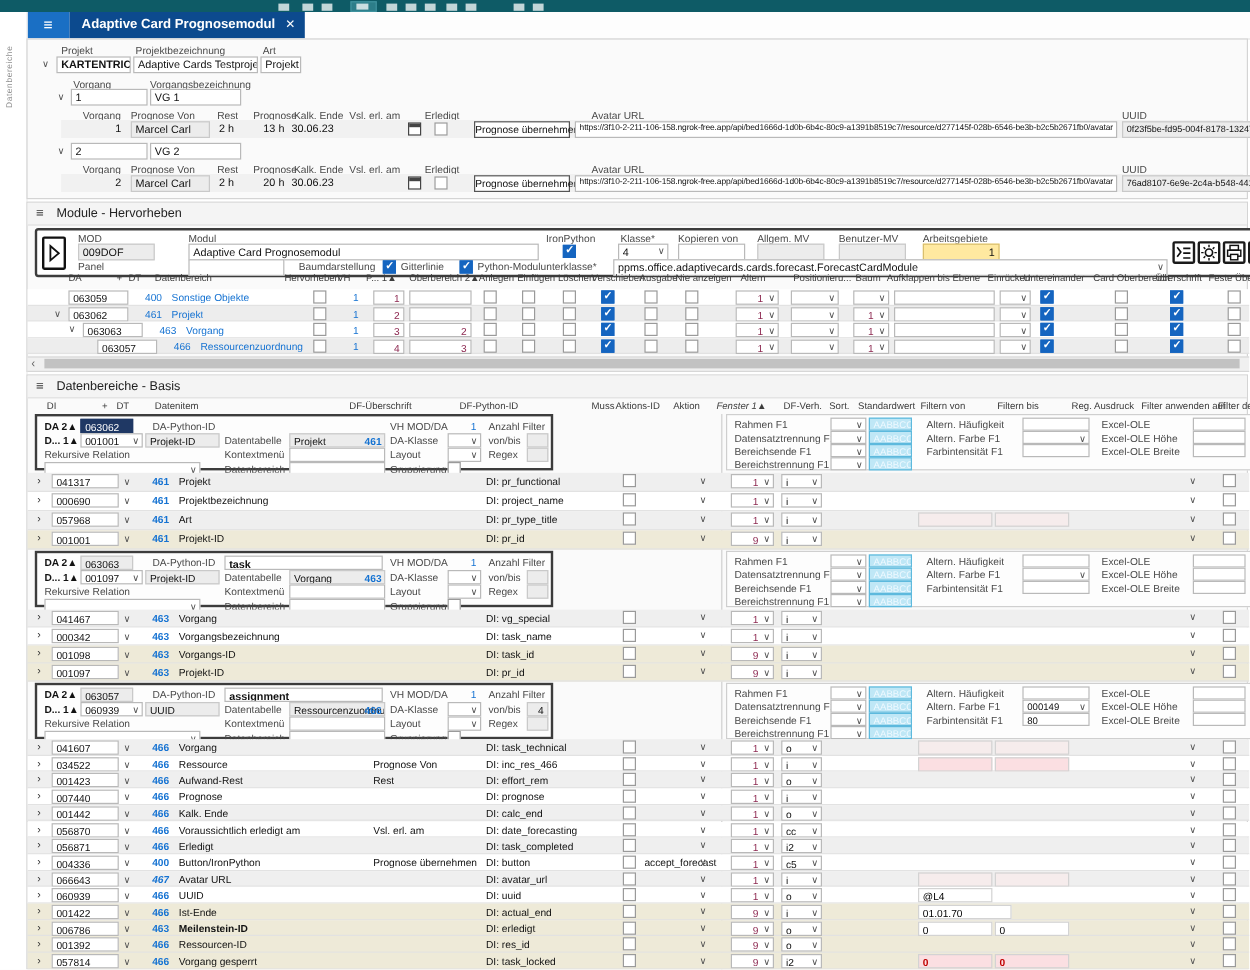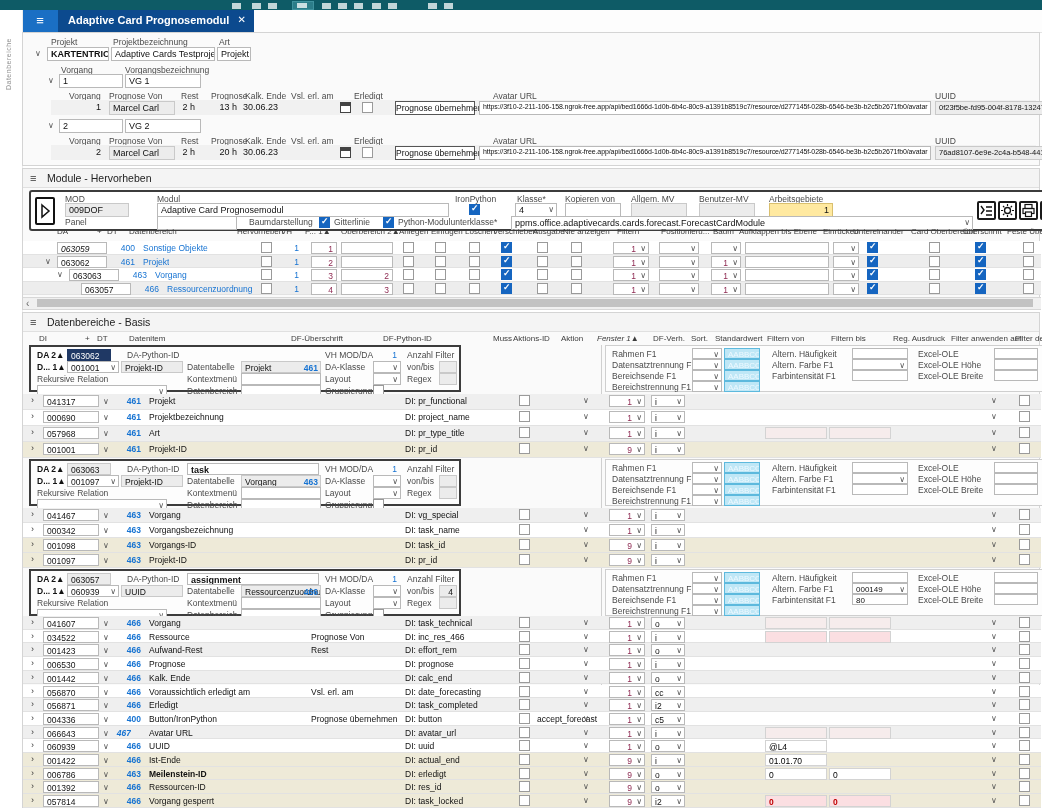--- a/index.html
+++ b/index.html
@@ -183,31 +183,31 @@
       <div class="hdrcell" style="left: 214px; top: 58px;">Hervorheben</div>
       <div class="hdrcell" style="left: 258px; top: 58px;">VH</div>
       <div class="hdrcell" style="left: 282px; top: 58px;">P... 1▲</div>
       <div class="hdrcell" style="left: 318px; top: 58px;">Oberbereich 2▲</div>
       <div class="hdrcell" style="left: 376px; top: 58px;">Anlegen</div>
       <div class="hdrcell" style="left: 408px; top: 58px;">Einfügen</div>
       <div class="hdrcell" style="left: 442px; top: 58px;">Löschen</div>
       <div class="hdrcell" style="left: 470px; top: 58px;">Verschieben</div>
       <div class="hdrcell" style="left: 510px; top: 58px;">Ausgabe</div>
       <div class="hdrcell" style="left: 540px; top: 58px;">Nie anzeigen</div>
-      <div class="hdrcell" style="left: 594px; top: 58px;">Filtern</div>
+      <div class="hdrcell" style="left: 594px; top: 58px;">Altern</div>
       <div class="hdrcell" style="left: 638px; top: 58px;">Positionieru...</div>
       <div class="hdrcell" style="left: 690px; top: 58px;">Baum</div>
       <div class="hdrcell" style="left: 716px; top: 58px;">Aufklappen bis Ebene</div>
       <div class="hdrcell" style="left: 800px; top: 58px;">Einrücken</div>
       <div class="hdrcell" style="left: 830px; top: 58px;">Untereinander</div>
       <div class="hdrcell" style="left: 888px; top: 58px;">Card Oberbereich</div>
       <div class="hdrcell" style="left: 940px; top: 58px;">Überschrift</div>
       <div class="hdrcell" style="left: 984px; top: 58px;">Feste Überschrift</div>
       <div class="rowline" style="top: 72px; height: 13.5px; background: rgb(255, 255, 255);">
-        <div class="inp " style="left: 34px; top: 1px; width: 50px; height: 12px; font-size: 8.5px; font-style: italic;">063059</div>
+        <div class="inp " style="left: 34px; top: 1px; width: 50px; height: 12px; font-size: 8.5px;">063059</div>
         <div class="txt" style="top: 2px; width: 24px; text-align: right; font-size: 8.5px; color: rgb(22, 115, 210); left: 88px;">400</div>
         <div class="txt" style="top: 2px; font-size: 8.5px; color: rgb(22, 115, 210); left: 120px;">Sonstige Objekte</div>
         <div class="cb" style="left: 238px; top: 1px;"></div>
         <div class="txt" style="left: 262px; top: 2px; width: 14px; text-align: right; font-size: 8.5px; color: rgb(22, 115, 210);">1</div>
         <div class="inp " style="left: 288px; top: 1px; width: 26px; height: 12px; font-size: 8.5px; text-align: right; color: rgb(142, 42, 82);">1</div>
         <div class="inp " style="left: 318px; top: 1px; width: 52px; height: 12px; font-size: 8.5px; text-align: right; color: rgb(142, 42, 82);"></div>
         <div class="cb" style="left: 380px; top: 1px;"></div>
         <div class="cb" style="left: 412px; top: 1px;"></div>
         <div class="cb" style="left: 446px; top: 1px;"></div>
         <div class="cb on" style="left: 478px; top: 1px;"></div>
@@ -652,21 +652,21 @@
         <div class="txt" style="left: 382px; top: 2px; font-size: 8.5px; width: 110px;">DI: effort_rem</div>
         <div class="cb" style="left: 496px; top: 1px;"></div>
         <div class="abs" style="left: 560px; top: 2px; width: 12px; height: 10px; font-size: 8px; color: rgb(85, 85, 85);">∨</div>
         <div class="seld" style="left: 586px; top: 1px; width: 36px; height: 12px; font-size: 8.5px; color: rgb(142, 42, 82); text-align: right;"><span>1</span><span class="car">∨</span></div>
         <div class="seld" style="left: 628px; top: 1px; width: 34px; height: 12px; font-size: 8.5px;"><span>o</span><span class="car">∨</span></div>
         <div class="abs" style="left: 968px; top: 2px; width: 12px; height: 10px; font-size: 8px; color: rgb(85, 85, 85);">∨</div>
         <div class="cb" style="left: 996px; top: 1px;"></div>
       </div>
       <div class="rowline" style="top: 344.1px; height: 13.7px; background: rgb(255, 255, 255);">
         <div class="txt" style="left: 8px; top: 1px; font-size: 9px; color: rgb(51, 51, 51);">›</div>
-        <div class="inp " style="left: 20px; top: 1px; width: 56px; height: 12px; font-size: 8.5px;">006530</div>
+        <div class="inp " style="left: 20px; top: 1px; width: 56px; height: 12px; font-size: 8.5px;">007440</div>
         <div class="chev" style="left: 80px; top: 3px;">∨</div>
         <div class="txt" style="left: 94px; top: 2px; width: 24px; text-align: right; font-size: 8.5px; font-weight: bold; color: rgb(22, 115, 210);">466</div>
         <div class="txt" style="left: 126px; top: 2px; font-size: 8.5px; width: 158px;">Prognose</div>
         <div class="txt" style="left: 382px; top: 2px; font-size: 8.5px; width: 110px;">DI: prognose</div>
         <div class="cb" style="left: 496px; top: 1px;"></div>
         <div class="abs" style="left: 560px; top: 2px; width: 12px; height: 10px; font-size: 8px; color: rgb(85, 85, 85);">∨</div>
         <div class="seld" style="left: 586px; top: 1px; width: 36px; height: 12px; font-size: 8.5px; color: rgb(142, 42, 82); text-align: right;"><span>1</span><span class="car">∨</span></div>
         <div class="seld" style="left: 628px; top: 1px; width: 34px; height: 12px; font-size: 8.5px;"><span>i</span><span class="car">∨</span></div>
         <div class="abs" style="left: 968px; top: 2px; width: 12px; height: 10px; font-size: 8px; color: rgb(85, 85, 85);">∨</div>
         <div class="cb" style="left: 996px; top: 1px;"></div>
@@ -727,21 +727,21 @@
         <div class="abs" style="left: 560px; top: 2px; width: 12px; height: 10px; font-size: 8px; color: rgb(85, 85, 85);">∨</div>
         <div class="seld" style="left: 586px; top: 1px; width: 36px; height: 12px; font-size: 8.5px; color: rgb(142, 42, 82); text-align: right;"><span>1</span><span class="car">∨</span></div>
         <div class="seld" style="left: 628px; top: 1px; width: 34px; height: 12px; font-size: 8.5px;"><span>c5</span><span class="car">∨</span></div>
         <div class="abs" style="left: 968px; top: 2px; width: 12px; height: 10px; font-size: 8px; color: rgb(85, 85, 85);">∨</div>
         <div class="cb" style="left: 996px; top: 1px;"></div>
       </div>
       <div class="rowline" style="top: 412.6px; height: 13.7px; background: rgb(239, 239, 239);">
         <div class="txt" style="left: 8px; top: 1px; font-size: 9px; color: rgb(51, 51, 51);">›</div>
         <div class="inp " style="left: 20px; top: 1px; width: 56px; height: 12px; font-size: 8.5px;">066643</div>
         <div class="chev" style="left: 80px; top: 3px;">∨</div>
-        <div class="txt" style="left: 84px; top: 2px; width: 24px; text-align: right; font-size: 8.5px; font-weight: bold; color: rgb(22, 115, 210); font-style: italic;">467</div>
+        <div class="txt" style="left: 94px; top: 2px; width: 24px; text-align: right; font-size: 8.5px; font-weight: bold; color: rgb(22, 115, 210); font-style: italic;">467</div>
         <div class="txt" style="left: 126px; top: 2px; font-size: 8.5px; width: 158px;">Avatar URL</div>
         <div class="txt" style="left: 382px; top: 2px; font-size: 8.5px; width: 110px;">DI: avatar_url</div>
         <div class="cb" style="left: 496px; top: 1px;"></div>
         <div class="abs" style="left: 560px; top: 2px; width: 12px; height: 10px; font-size: 8px; color: rgb(85, 85, 85);">∨</div>
         <div class="seld" style="left: 586px; top: 1px; width: 36px; height: 12px; font-size: 8.5px; color: rgb(142, 42, 82); text-align: right;"><span>1</span><span class="car">∨</span></div>
         <div class="seld" style="left: 628px; top: 1px; width: 34px; height: 12px; font-size: 8.5px;"><span>i</span><span class="car">∨</span></div>
         <div class="abs" style="left: 742px; top: 1px; width: 62px; height: 12px; box-sizing: border-box; border: 1px solid rgb(211, 211, 211); background: rgb(246, 236, 236); font-size: 8.5px; padding: 1px 3px 0px; overflow: hidden; white-space: nowrap;"></div>
         <div class="abs" style="left: 806px; top: 1px; width: 62px; height: 12px; box-sizing: border-box; border: 1px solid rgb(211, 211, 211); background: rgb(246, 236, 236); font-size: 8.5px; padding: 1px 3px 0px; overflow: hidden; white-space: nowrap;"></div>
         <div class="abs" style="left: 968px; top: 2px; width: 12px; height: 10px; font-size: 8px; color: rgb(85, 85, 85);">∨</div>
         <div class="cb" style="left: 996px; top: 1px;"></div>
@@ -765,21 +765,21 @@
         <div class="txt" style="left: 8px; top: 1px; font-size: 9px; color: rgb(51, 51, 51);">›</div>
         <div class="inp " style="left: 20px; top: 1px; width: 56px; height: 12px; font-size: 8.5px;">001422</div>
         <div class="chev" style="left: 80px; top: 3px;">∨</div>
         <div class="txt" style="left: 94px; top: 2px; width: 24px; text-align: right; font-size: 8.5px; font-weight: bold; color: rgb(22, 115, 210);">466</div>
         <div class="txt" style="left: 126px; top: 2px; font-size: 8.5px; width: 158px;">Ist-Ende</div>
         <div class="txt" style="left: 382px; top: 2px; font-size: 8.5px; width: 110px;">DI: actual_end</div>
         <div class="cb" style="left: 496px; top: 1px;"></div>
         <div class="abs" style="left: 560px; top: 2px; width: 12px; height: 10px; font-size: 8px; color: rgb(85, 85, 85);">∨</div>
         <div class="seld" style="left: 586px; top: 1px; width: 36px; height: 12px; font-size: 8.5px; color: rgb(142, 42, 82); text-align: right;"><span>9</span><span class="car">∨</span></div>
         <div class="seld" style="left: 628px; top: 1px; width: 34px; height: 12px; font-size: 8.5px;"><span>i</span><span class="car">∨</span></div>
-        <div class="abs" style="left: 742px; top: 1px; width: 62px; height: 12px; box-sizing: border-box; border: 1px solid rgb(211, 211, 211); background: rgb(255, 255, 255); font-size: 8.5px; padding: 1px 3px 0px; overflow: hidden; white-space: nowrap;">01.01.70</div>
+        <div class="abs" style="left: 742px; top: 1px; width: 78px; height: 12px; box-sizing: border-box; border: 1px solid rgb(211, 211, 211); background: rgb(255, 255, 255); font-size: 8.5px; padding: 1px 3px 0px; overflow: hidden; white-space: nowrap;">01.01.70</div>
         <div class="abs" style="left: 968px; top: 2px; width: 12px; height: 10px; font-size: 8px; color: rgb(85, 85, 85);">∨</div>
         <div class="cb" style="left: 996px; top: 1px;"></div>
       </div>
       <div class="rowline" style="top: 453.7px; height: 13.7px; background: rgb(238, 234, 216);">
         <div class="txt" style="left: 8px; top: 1px; font-size: 9px; color: rgb(51, 51, 51);">›</div>
         <div class="inp " style="left: 20px; top: 1px; width: 56px; height: 12px; font-size: 8.5px;">006786</div>
         <div class="chev" style="left: 80px; top: 3px;">∨</div>
         <div class="txt" style="left: 94px; top: 2px; width: 24px; text-align: right; font-size: 8.5px; font-weight: bold; color: rgb(22, 115, 210);">463</div>
         <div class="txt" style="left: 126px; top: 2px; font-size: 8.5px; width: 158px; font-weight: bold;">Meilenstein-ID</div>
         <div class="txt" style="left: 382px; top: 2px; font-size: 8.5px; width: 110px;">DI: erledigt</div>

